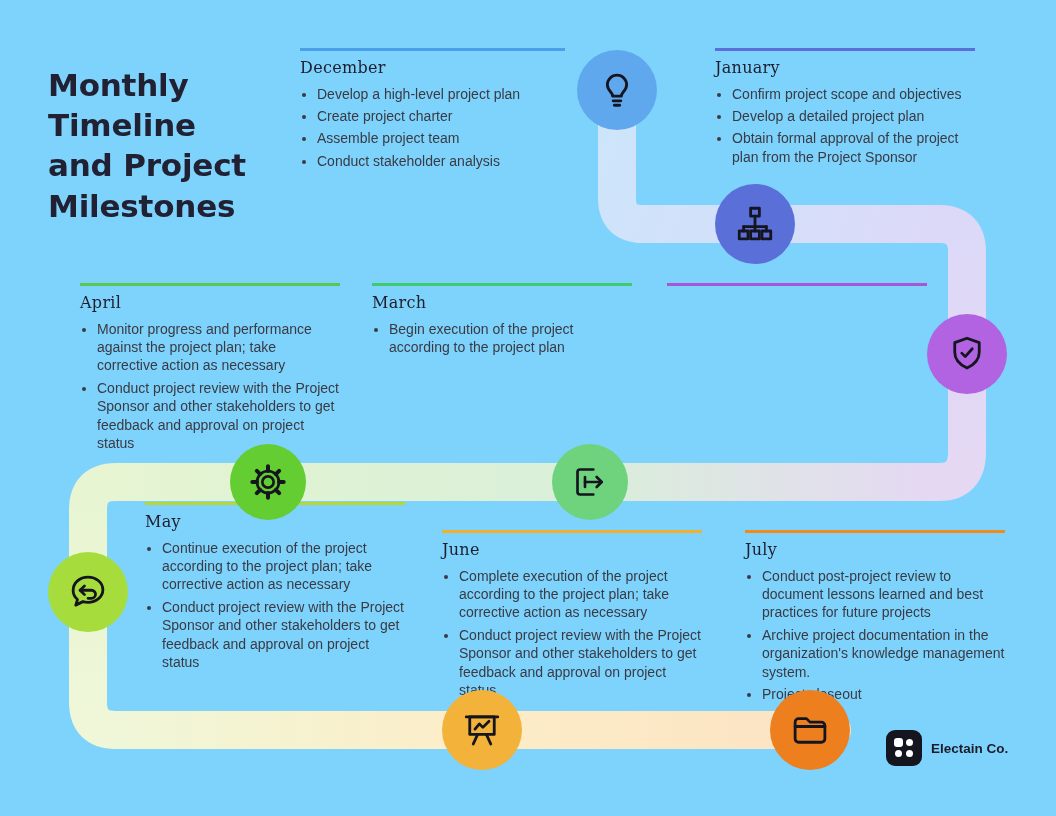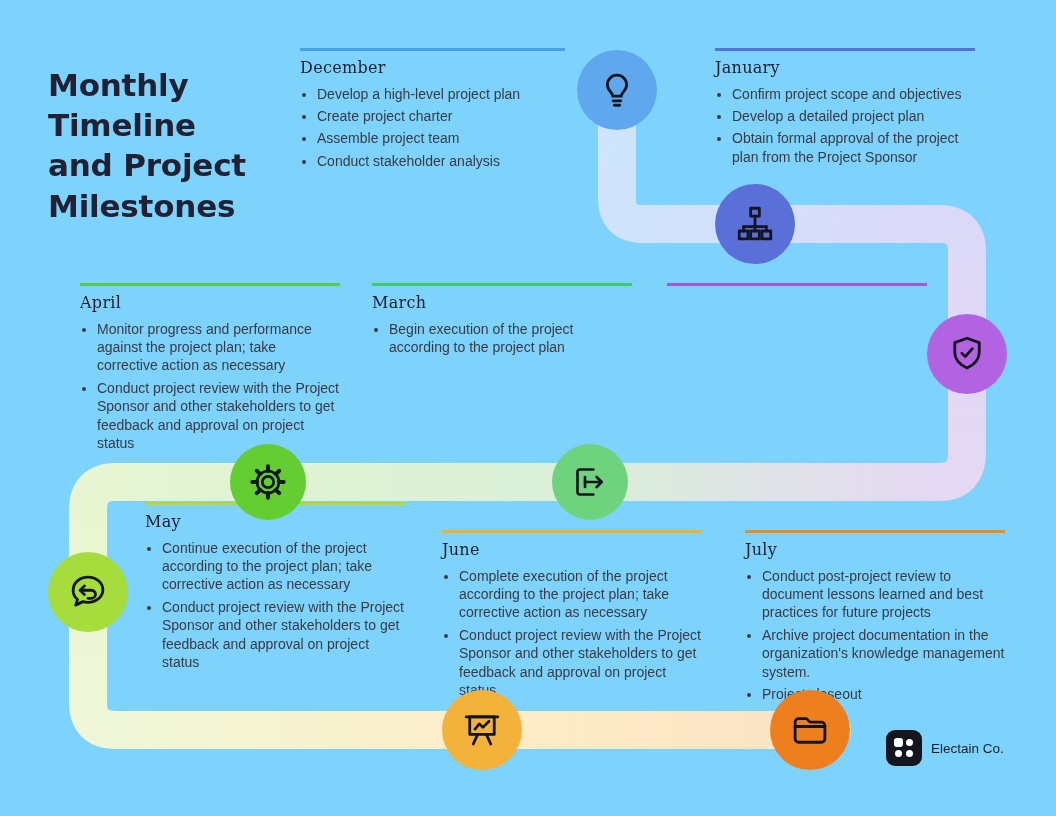--- a/index.html
+++ b/index.html
@@ -52,21 +52,21 @@
   .c-present{left:442px;top:690px;width:80px;height:80px;background:#f3b23a;}
   .c-folder{left:770px;top:690px;width:80px;height:80px;background:#ee7f1f;}
 
   
   .brand{position:absolute;left:886px;top:730px;z-index:3;display:flex;align-items:center;gap:9px;}
   .brand-mark{width:36px;height:36px;background:#15151f;border-radius:9px;position:relative;}
   .brand-mark .b1{position:absolute;left:8px;top:8px;width:9px;height:9px;background:#fff;border-radius:3px;}
   .brand-mark .b2{position:absolute;left:20px;top:9px;width:7px;height:7px;background:#fff;border-radius:50%;}
   .brand-mark .b3{position:absolute;left:9px;top:20px;width:7px;height:7px;background:#fff;border-radius:50%;}
   .brand-mark .b4{position:absolute;left:20px;top:20px;width:7px;height:7px;background:#fff;border-radius:50%;}
-  .brand-name{font-weight:400;font-size:13.5px;color:#1c1c28;}
+  .brand-name{font-weight:700;font-size:13.5px;color:#1c1c28;}
 </style>
 </head>
 <body>
 
 <div class="canvas">
 
   <svg class="tube" width="1056" height="816" viewBox="0 0 1056 816">
     <defs>
       <linearGradient id="g1" gradientUnits="userSpaceOnUse" x1="617" y1="90" x2="935" y2="224">
         <stop offset="0" stop-color="#cde5fb"></stop>

